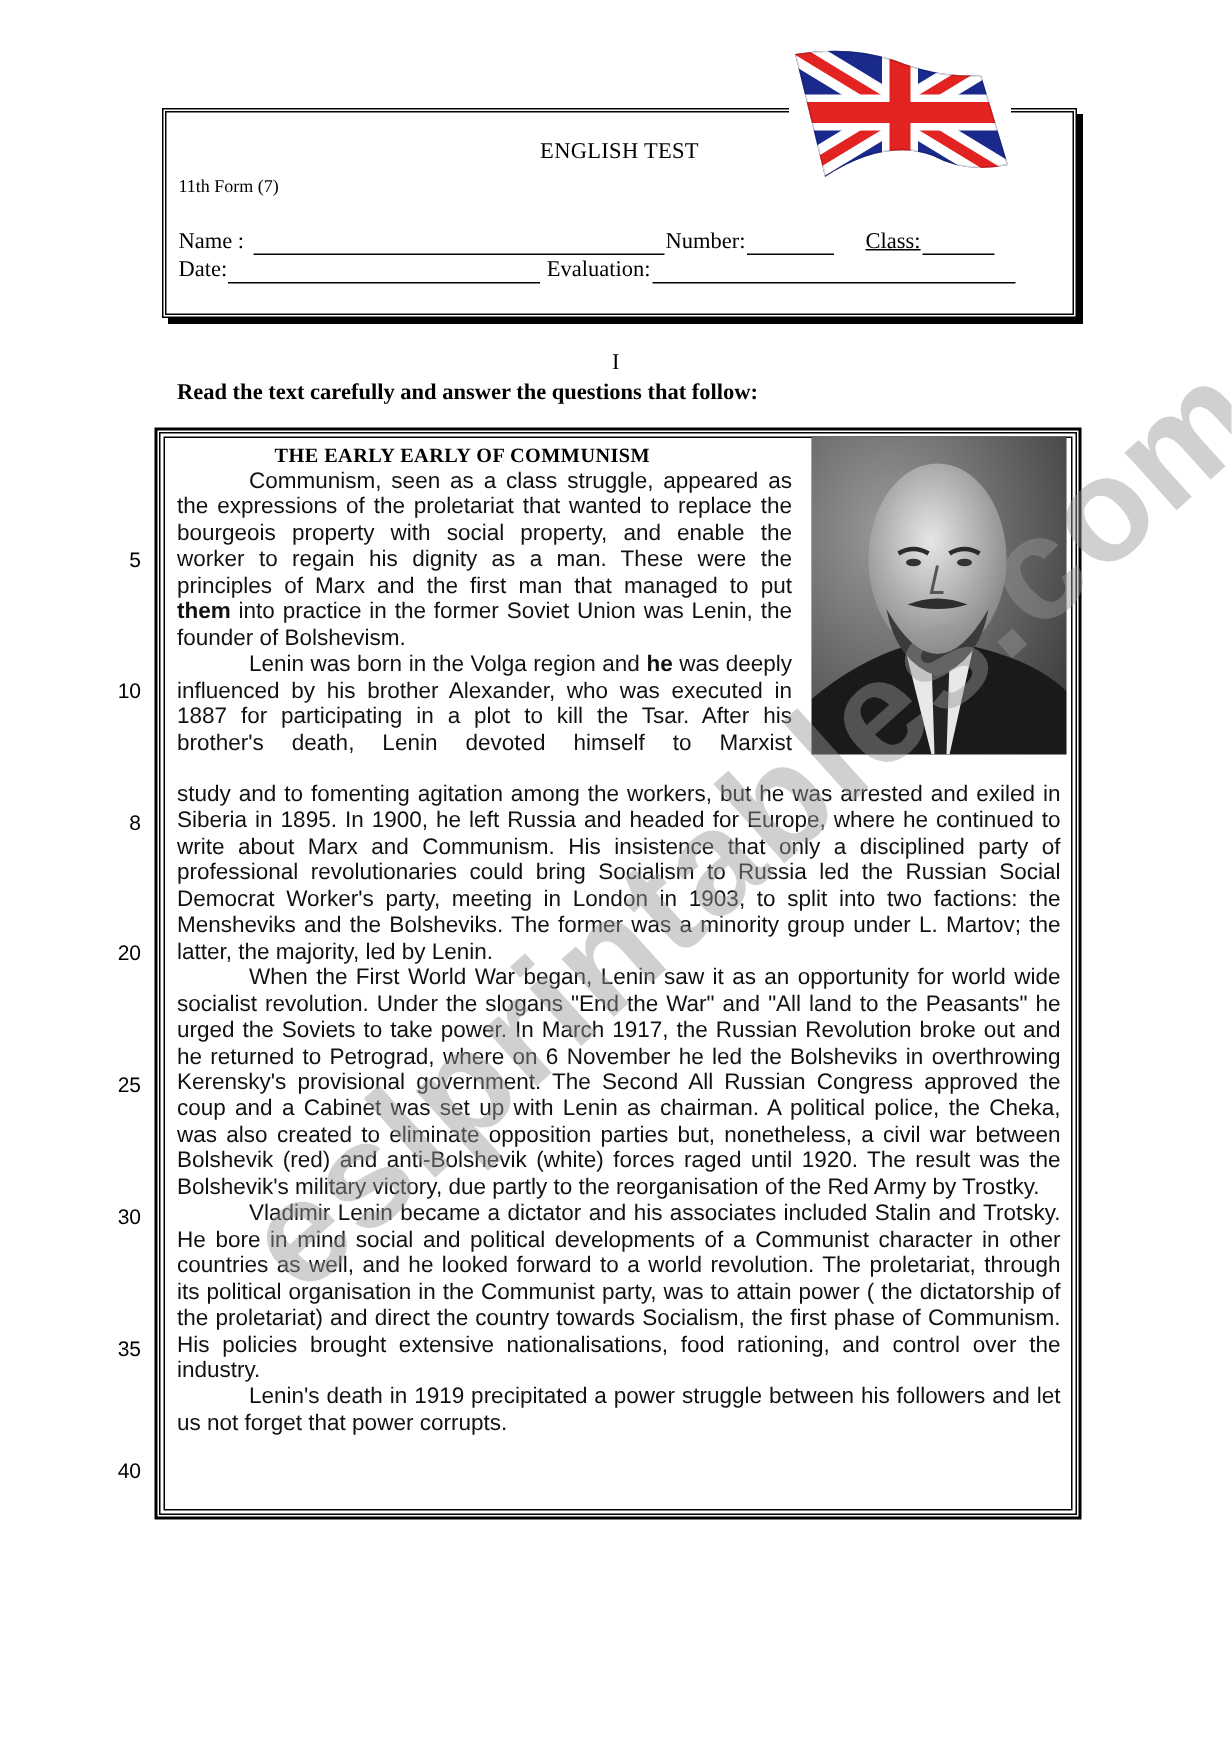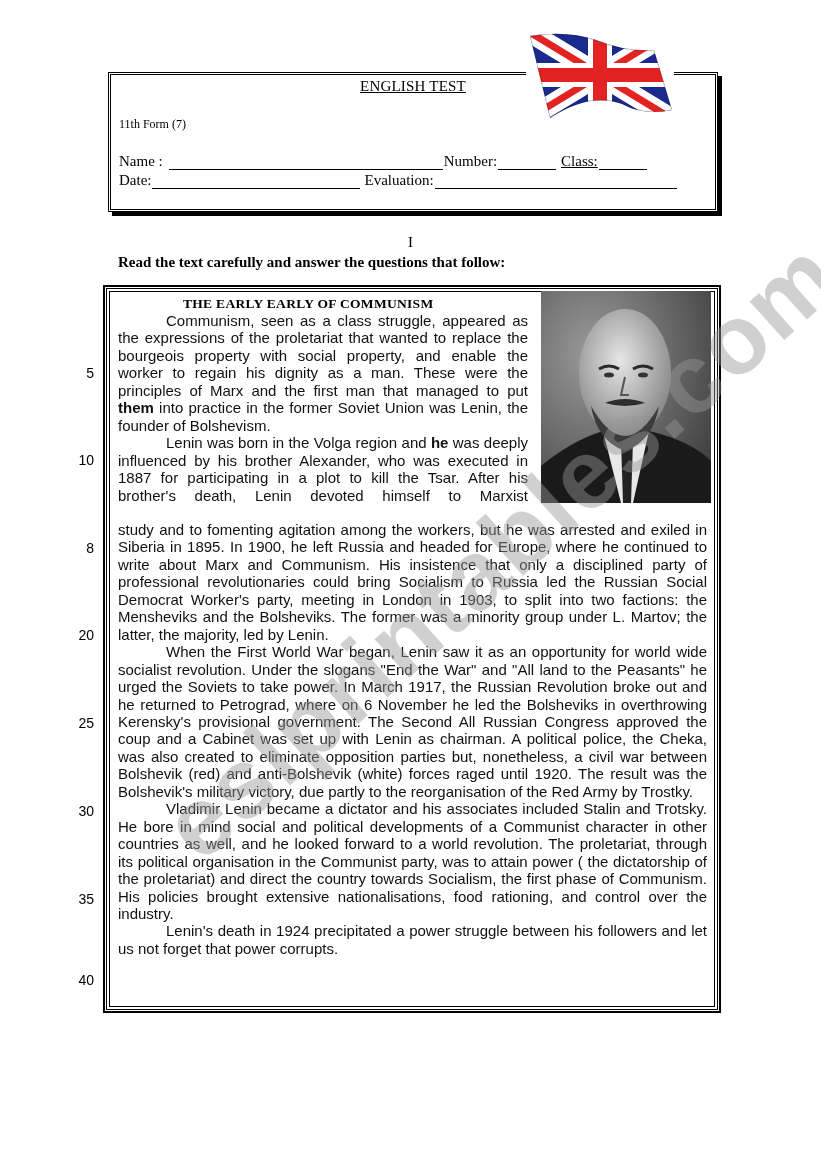--- a/index.html
+++ b/index.html
@@ -4,21 +4,21 @@
 <style>
   html, body { margin:0; padding:0; background:#ffffff; }
   body { width:821px; height:1169px; position:relative; overflow:hidden; font-family:"Liberation Serif", serif; color:#000; }
 
   
   .header-box {
     position:absolute; left:108px; top:72px; width:604px; height:134px;
     border:3px double #000;
     box-shadow: 4px 4px 0 0 #000;
   }
-  .header-title { position:absolute; left:0; right:0; top:3px; text-align:center; font-size:15px; letter-spacing:0.2px;text-decoration:underline; }
+  .header-title { position:absolute; left:0; right:0; top:18px; text-align:center; font-size:15px; letter-spacing:0.2px; }
   .form-label { position:absolute; left:8px; top:42px; font-size:12px; }
   .row { position:absolute; left:8px; font-size:15px; white-space:nowrap; display:flex; align-items:flex-end; }
   .row.r1 { top:78px; }
   .row.r2 { top:97px; }
   .blank { display:inline-block; border-bottom:1px solid #000; height:14px; margin:0 1px; }
 
   
   .flag { position:absolute; left:526px; top:30px; width:148px; height:90px; background:#fff; }
   .flag svg { width:100%; height:100%; }
 
@@ -66,21 +66,21 @@
 <body>
 
 <div class="header-box">
   <div class="header-title">ENGLISH TEST</div>
   <div class="form-label">11th Form (7)</div>
   <div class="row r1">
     <span>Name :</span>
     <span class="blank" style="width:274px;margin-left:6px;"></span>
     <span>Number:</span>
     <span class="blank" style="width:58px;"></span>
-    <span style="margin-left:4px;text-decoration:underline;">Class:</span>
+    <span style="margin-left:20px;text-decoration:underline;">Class:</span>
     <span class="blank" style="width:48px;"></span>
   </div>
   <div class="row r2">
     <span>Date:</span>
     <span class="blank" style="width:208px;"></span>
     <span style="margin-left:3px;">Evaluation:</span>
     <span class="blank" style="width:242px;"></span>
   </div>
 </div>
 
@@ -149,21 +149,21 @@
 
 <div class="body-text body-narrow">
   <p class="indent"><span>Communism, seen as a class struggle, appeared as the expressions of the proletariat that wanted to replace the bourgeois property with social property, and enable the worker to regain his dignity as a man. These were the principles of Marx and the first man that managed to put </span><b>them</b><span> into practice in the former Soviet Union was Lenin, the founder of Bolshevism.</span></p>
   <p class="indent last-line"><span>Lenin was born in the Volga region and </span><b>he</b><span> was deeply influenced by his brother Alexander, who was executed in 1887 for participating in a plot to kill the Tsar. After his brother's death, Lenin devoted himself to Marxist</span></p>
 </div>
 
 <div class="body-text body-wide">
   <p>study and to fomenting agitation among the workers, but he was arrested and exiled in Siberia in 1895. In 1900, he left Russia and headed for Europe, where he continued to write about Marx and Communism. His insistence that only a disciplined party of professional revolutionaries could bring Socialism to Russia led the Russian Social Democrat Worker's party, meeting in London in 1903, to split into two factions: the Mensheviks and the Bolsheviks. The former was a minority group under L. Martov; the latter, the majority, led by Lenin.</p>
   <p class="indent">When the First World War began, Lenin saw it as an opportunity for world wide socialist revolution. Under the slogans "End the War" and "All land to the Peasants" he urged the Soviets to take power. In March 1917, the Russian Revolution broke out and he returned to Petrograd, where on 6 November he led the Bolsheviks in overthrowing Kerensky's provisional government. The Second All Russian Congress approved the coup and a Cabinet was set up with Lenin as chairman. A political police, the Cheka, was also created to eliminate opposition parties but, nonetheless, a civil war between Bolshevik (red) and anti-Bolshevik (white) forces raged until 1920. The result was the Bolshevik's military victory, due partly to the reorganisation of the Red Army by Trostky.</p>
   <p class="indent">Vladimir Lenin became a dictator and his associates included Stalin and Trotsky. He bore in mind social and political developments of a Communist character in other countries as well, and he looked forward to a world revolution. The proletariat, through its political organisation in the Communist party, was to attain power ( the dictatorship of the proletariat) and direct the country towards Socialism, the first phase of Communism. His policies brought extensive nationalisations, food rationing, and control over the industry.</p>
-  <p class="indent">Lenin's death in 1924 precipitated a power struggle between his followers and let us not forget that power corrupts.</p>
+  <p class="indent">Lenin's death in 1919 precipitated a power struggle between his followers and let us not forget that power corrupts.</p>
 </div>
 
 <div class="sources">
   
   
 </div>
 
 <div class="watermark">eslprintables.com</div>
 
 </body></html>

